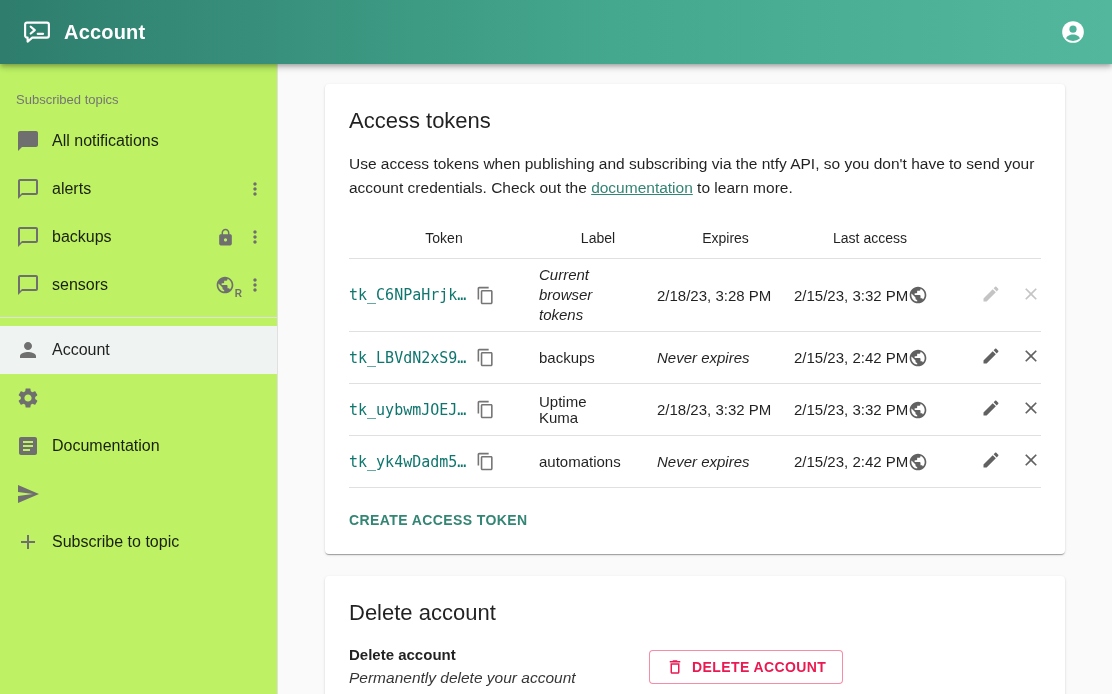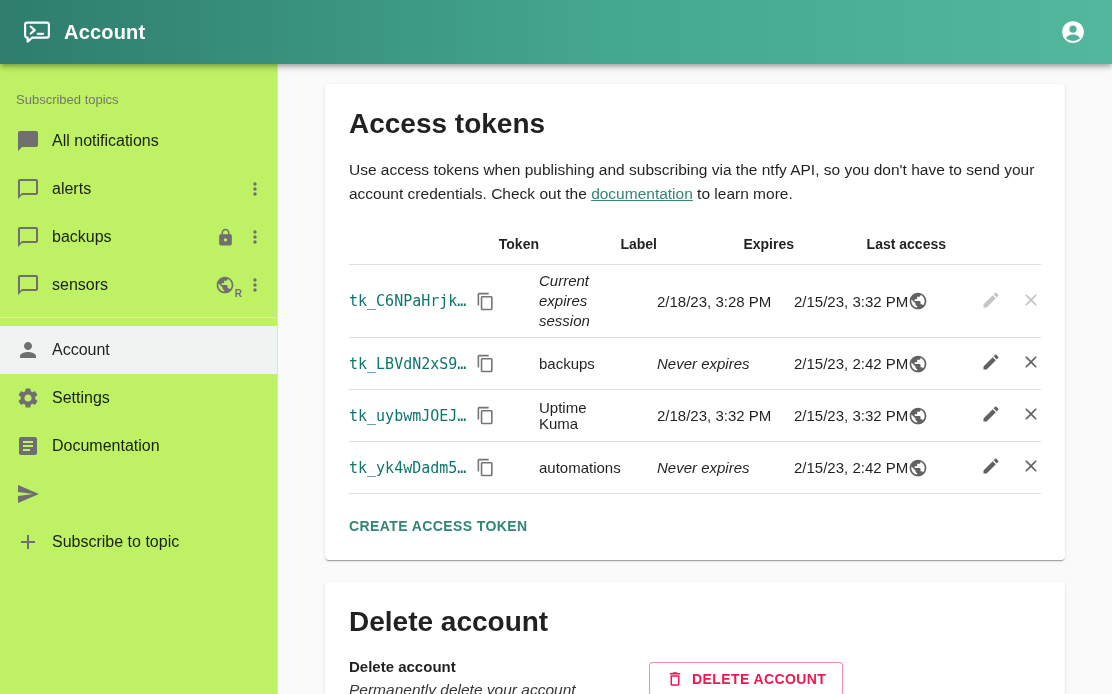--- a/index.html
+++ b/index.html
@@ -27,26 +27,26 @@
   .icon-gray { fill:#6f6f6f; }
   .divider { border:none; border-top:1px solid #e0e0e0; margin:8px 0; }
   .globe-r { position:relative; display:inline-flex; }
   .globe-r .sub-r { position:absolute; right:-7px; bottom:-4px; font-size:10px; color:#6f6f6f; font-weight:bold; }
   .dots-btn, .icon-btn { background:none; border:none; cursor:pointer; display:inline-flex; align-items:center; justify-content:center; padding:0; }
 
   
   .main { flex:1; background:#fafafa; padding-top:20px; overflow:hidden; }
   .card { width:740px; margin:0 auto 22px auto; background:#fff; border-radius:4px; padding:24px 24px 16px 24px;
     box-shadow:0 2px 1px -1px rgba(0,0,0,.2),0 1px 1px 0 rgba(0,0,0,.14),0 1px 3px 0 rgba(0,0,0,.12); }
-  .card h2 { font-size:28px; font-weight:700; color:rgba(0,0,0,.87); }
+  .card h2 { font-size:22px; font-weight:400; color:rgba(0,0,0,.87); }
   .card p.desc { margin-top:18px; font-size:15.5px; line-height:24px; }
   a.doclink { color:#338574; text-decoration:underline; cursor:pointer; }
 
   table.tokens { width:100%; border-collapse:collapse; margin-top:14px; }
-  .tokens th { text-align:right; font-size:14px; font-weight:bold; color:rgba(0,0,0,.87);
+  .tokens th { text-align:center; font-size:14px; font-weight:normal; color:rgba(0,0,0,.87);
     padding:16px 0 12px 0; border-bottom:1px solid #e0e0e0; }
   .tokens td { border-bottom:1px solid #e0e0e0; vertical-align:middle; height:52px; padding:6px 0; font-size:15px; }
   .token-mono { font-family:"DejaVu Sans Mono", monospace; font-size:15px; color:#0f766e; }
   .td-token .cellflex { display:inline-flex; align-items:center; gap:10px; }
   .copy-svg { fill:#757575; }
   .italic { font-style:italic; }
   .w72 { display:inline-block; width:72px; line-height:20px; }
   .w62 { display:inline-block; width:62px; line-height:16px; }
   .td-last .cellflex { display:inline-flex; align-items:center; }
   .globe-svg { fill:#616161; }
@@ -174,21 +174,20 @@
             </svg>
         </span>
         <span class="lbl">Account</span>
       </li>
       <li class="nav-item">
         <span class="ic">
           <svg width="24" height="24" viewBox="0 0 24 24">
               <path class="icon-gray" d="M19.14 12.94c.04-.3.06-.61.06-.94 0-.32-.02-.64-.07-.94l2.03-1.58c.18-.14.23-.41.12-.61l-1.92-3.32c-.12-.22-.37-.29-.59-.22l-2.39.96c-.5-.38-1.03-.7-1.62-.94l-.36-2.54c-.04-.24-.24-.41-.48-.41h-3.84c-.24 0-.43.17-.47.41l-.36 2.54c-.59.24-1.13.57-1.62.94l-2.39-.96c-.22-.08-.47 0-.59.22L2.74 8.87c-.12.21-.08.47.12.61l2.03 1.58c-.05.3-.09.63-.09.94s.02.64.07.94l-2.03 1.58c-.18.14-.23.41-.12.61l1.92 3.32c.12.22.37.29.59.22l2.39-.96c.5.38 1.03.7 1.62.94l.36 2.54c.05.24.24.41.48.41h3.84c.24 0 .44-.17.47-.41l.36-2.54c.59-.24 1.13-.56 1.62-.94l2.39.96c.22.08.47 0 .59-.22l1.92-3.32c.12-.22.07-.47-.12-.61l-2.01-1.58zM12 15.6c-1.98 0-3.6-1.62-3.6-3.6s1.62-3.6 3.6-3.6 3.6 1.62 3.6 3.6-1.62 3.6-3.6 3.6z"></path>
             </svg>
         </span>
-        <span class="lbl">Settings</span>
       </li>
       <li class="nav-item">
         <span class="ic">
           <svg width="24" height="24" viewBox="0 0 24 24">
               <path class="icon-gray" d="M19 3H5c-1.1 0-2 .9-2 2v14c0 1.1.9 2 2 2h14c1.1 0 2-.9 2-2V5c0-1.1-.9-2-2-2zm-5 14H7v-2h7v2zm3-4H7v-2h10v2zm0-4H7V7h10v2z"></path>
             </svg>
         </span>
         <span class="lbl">Documentation</span>
       </li>
       <li class="nav-item">
@@ -235,21 +234,21 @@
         <tbody>
           <tr>
             <td class="td-token"><span class="cellflex">
                   <span class="token-mono">tk_C6NPaHrjk…</span>
                   <button class="icon-btn">
                     <svg width="19" height="19" viewBox="0 0 24 24">
                       <path class="copy-svg" d="M16 1H4c-1.1 0-2 .9-2 2v14h2V3h12V1zm3 4H8c-1.1 0-2 .9-2 2v14c0 1.1.9 2 2 2h11c1.1 0 2-.9 2-2V7c0-1.1-.9-2-2-2zm0 16H8V7h11v14z"></path>
                     </svg>
                   </button>
                 </span></td>
-            <td class="td-label"><span class="italic w72">Current expires session</span></td>
+            <td class="td-label"><span class="italic w72">Current browser tokens</span></td>
             <td class="td-expires"><span>2/18/23, 3:28 PM</span></td>
             <td class="td-last"><span class="cellflex">
                   <span>2/15/23, 3:32 PM</span>
                   <span style="display:flex">
                     <svg width="20" height="20" viewBox="0 0 24 24">
                       <path class="globe-svg" d="M12 2C6.48 2 2 6.48 2 12s4.48 10 10 10 10-4.48 10-10S17.52 2 12 2zm-1 17.93c-3.95-.49-7-3.85-7-7.93 0-.62.08-1.21.21-1.79L9 15v1c0 1.1.9 2 2 2v1.93zm6.9-2.54c-.26-.81-1-1.39-1.9-1.39h-1v-3c0-.55-.45-1-1-1H8v-2h2c.55 0 1-.45 1-1V7h2c1.1 0 2-.9 2-2v-.41c2.93 1.19 5 4.06 5 7.41 0 2.08-.8 3.97-2.1 5.39z"></path>
                     </svg>
                   </span>
                 </span></td>
             <td class="td-actions"><button class="icon-btn disabled">

